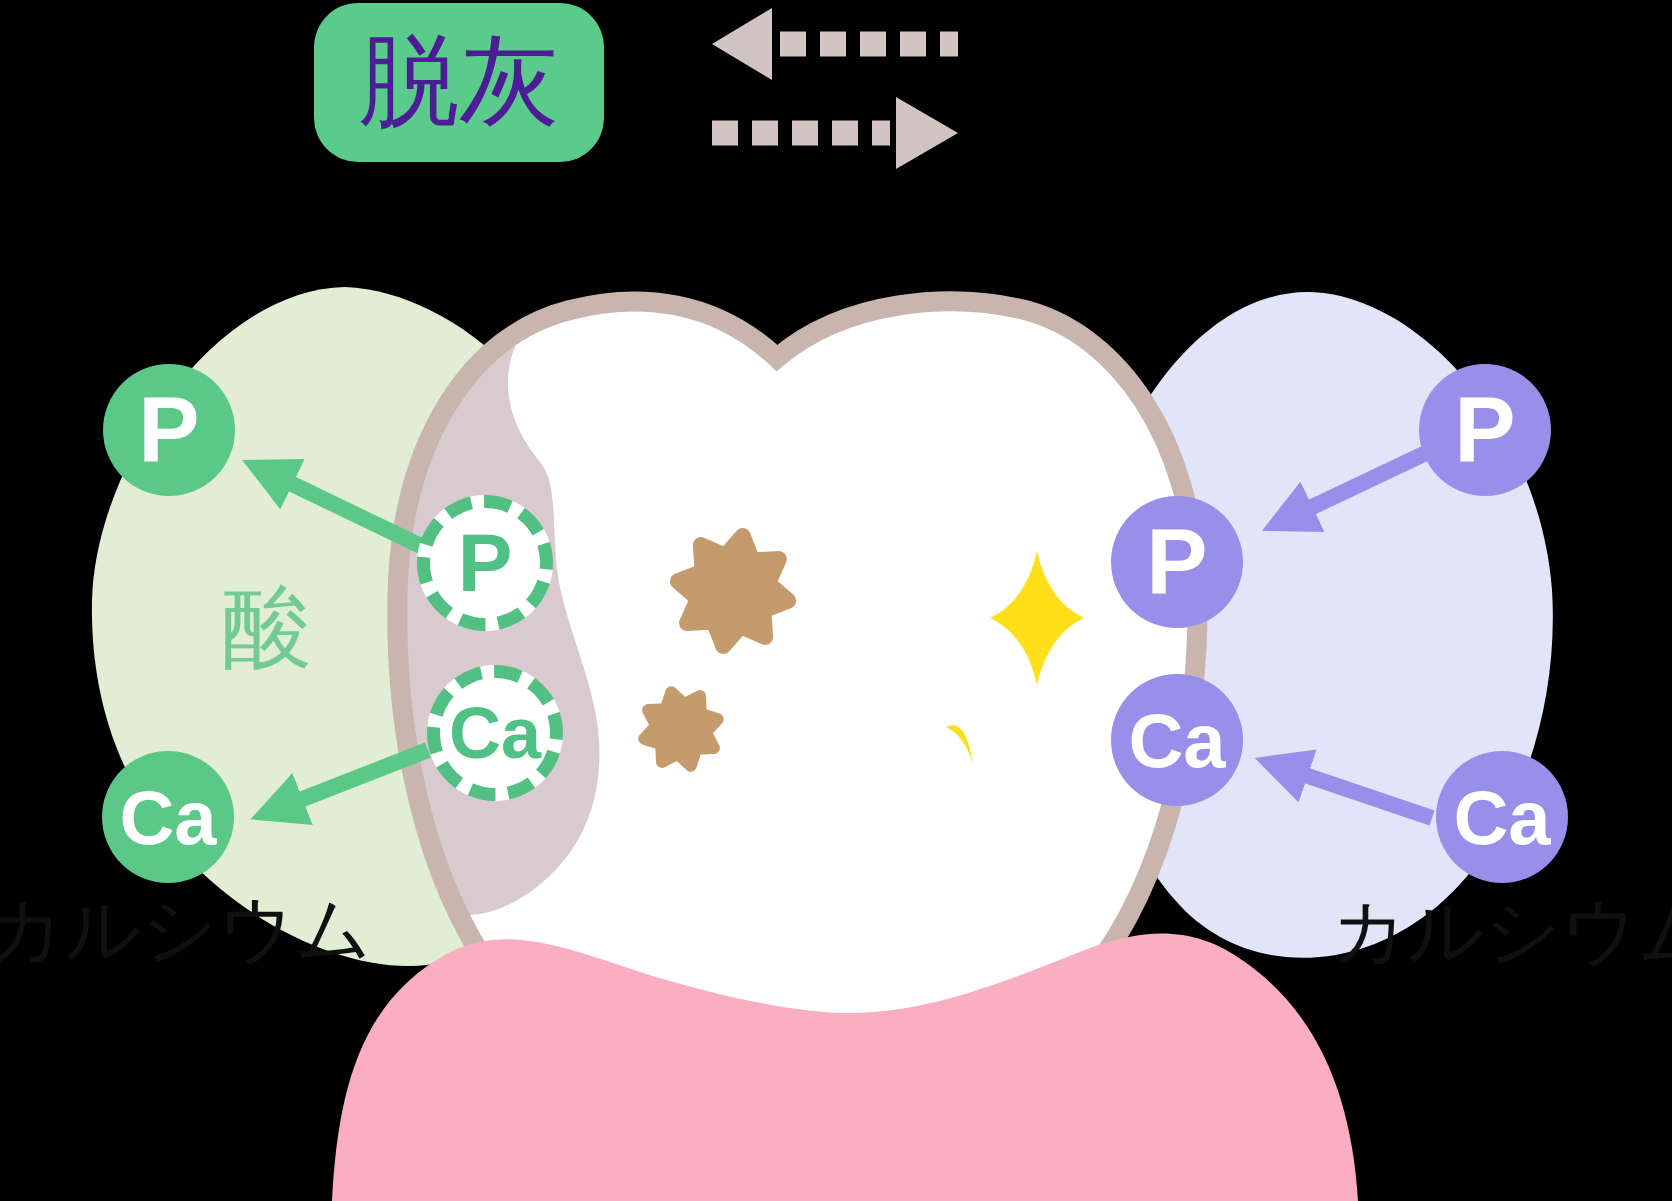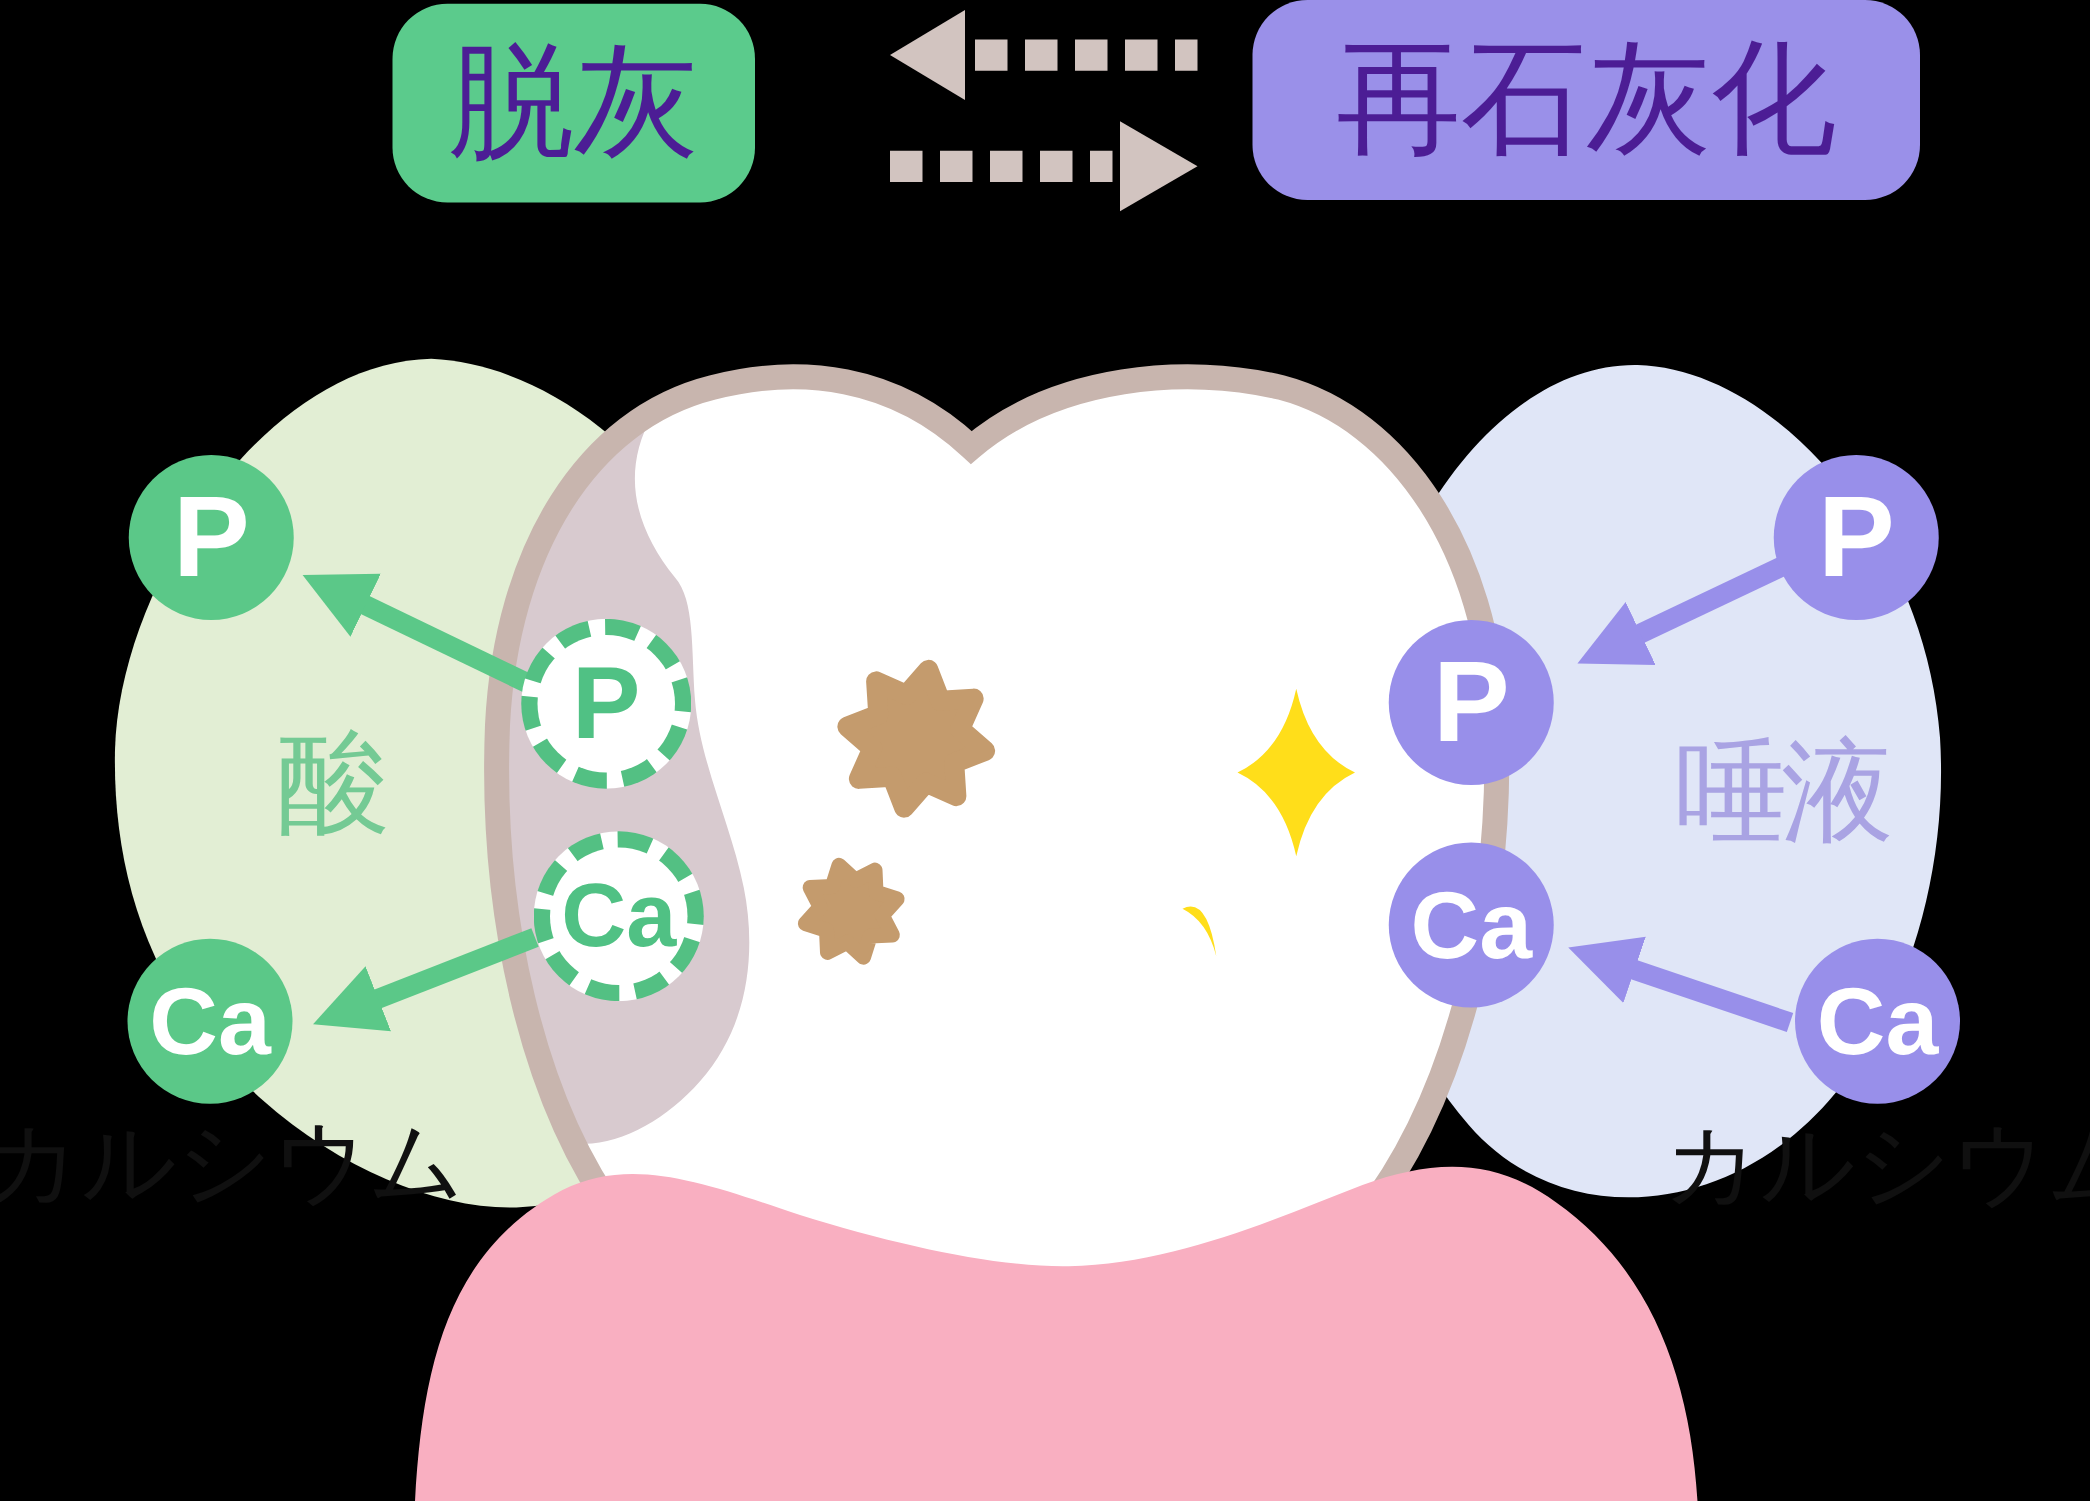--- a/index.html
+++ b/index.html
@@ -82,30 +82,28 @@
     </g>
 
     <line x1="425" y1="548" x2="290" y2="483" stroke="#5BC888" stroke-width="16" marker-end="url(#headGreen)"></line>
     <line x1="428" y1="750" x2="300" y2="800" stroke="#5BC888" stroke-width="16" marker-end="url(#headGreen)"></line>
 
     <line x1="1428" y1="452" x2="1310" y2="508" stroke="#988FEA" stroke-width="16" marker-end="url(#headPurple)"></line>
     <line x1="1432" y1="818" x2="1305" y2="775" stroke="#988FEA" stroke-width="16" marker-end="url(#headPurple)"></line>
   </svg>
 
   <div class="zone-label acid">酸</div>
-  <div class="zone-label saliva">唾液</div>
   <div class="calcium left">カルシウム</div>
   <div class="calcium right">カルシウム</div>
 
   <div class="ion green fs-p" style="left:103px;top:364px;">P</div>
   <div class="ion green fs-ca" style="left:102px;top:751px;">Ca</div>
   <div class="ion dashed fs-p-d" style="left:417px;top:495px;">P</div>
   <div class="ion dashed fs-ca-d" style="left:427px;top:665px;">Ca</div>
 
   <div class="ion purple fs-p" style="left:1111px;top:496px;">P</div>
   <div class="ion purple fs-ca" style="left:1111px;top:674px;">Ca</div>
   <div class="ion purple fs-p" style="left:1419px;top:364px;">P</div>
   <div class="ion purple fs-ca" style="left:1436px;top:751px;">Ca</div>
 
   <div class="badge green">脱灰</div>
-  <div class="badge purple">再石灰化</div>
 
 </div>
 
 </body></html>

